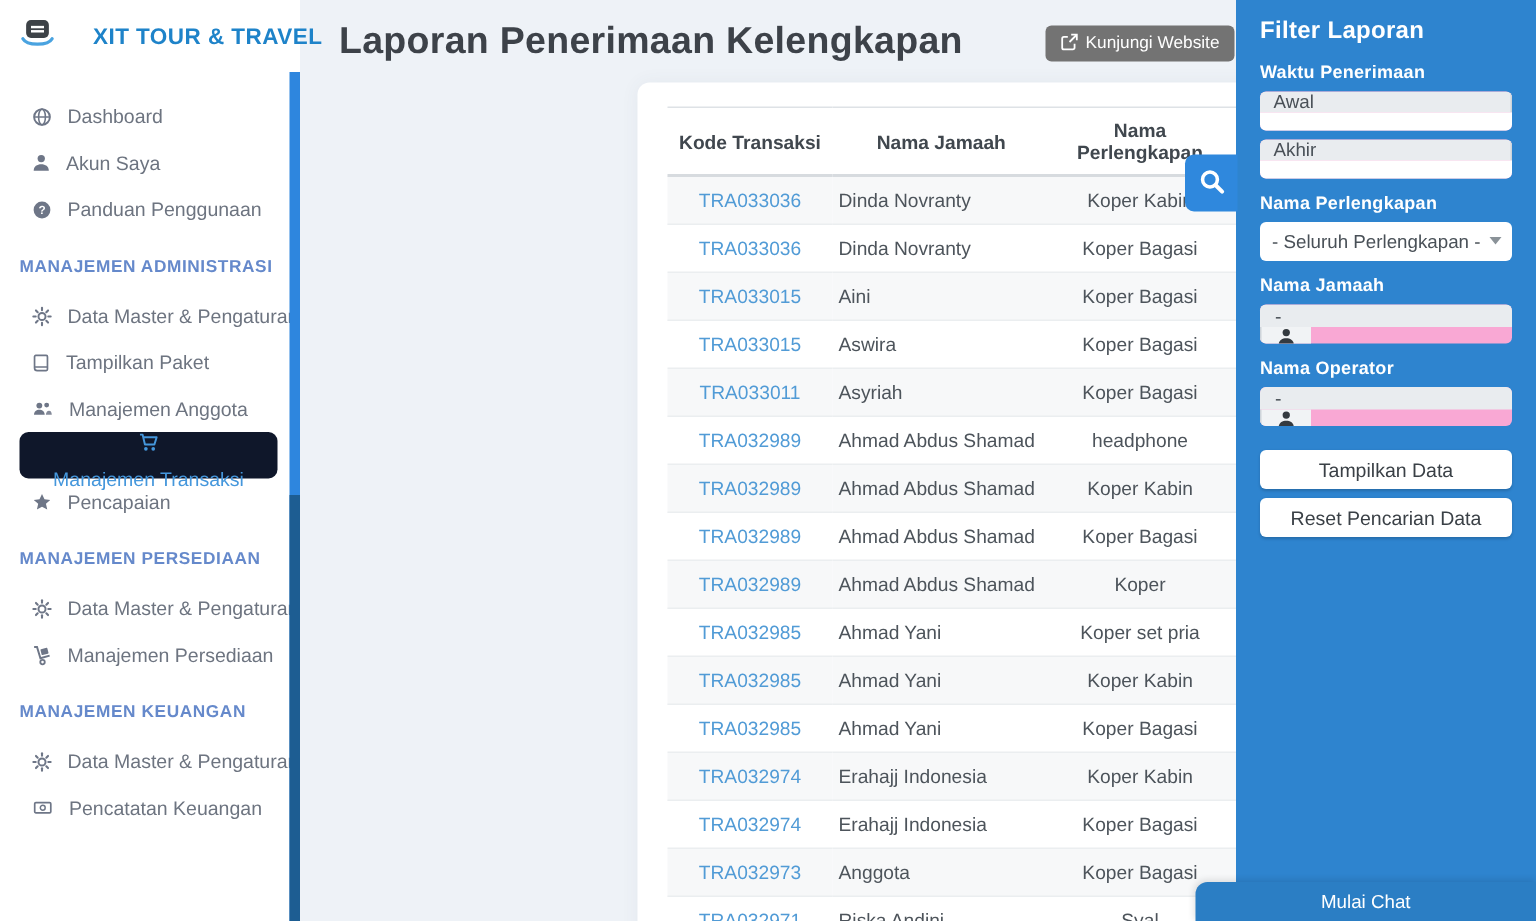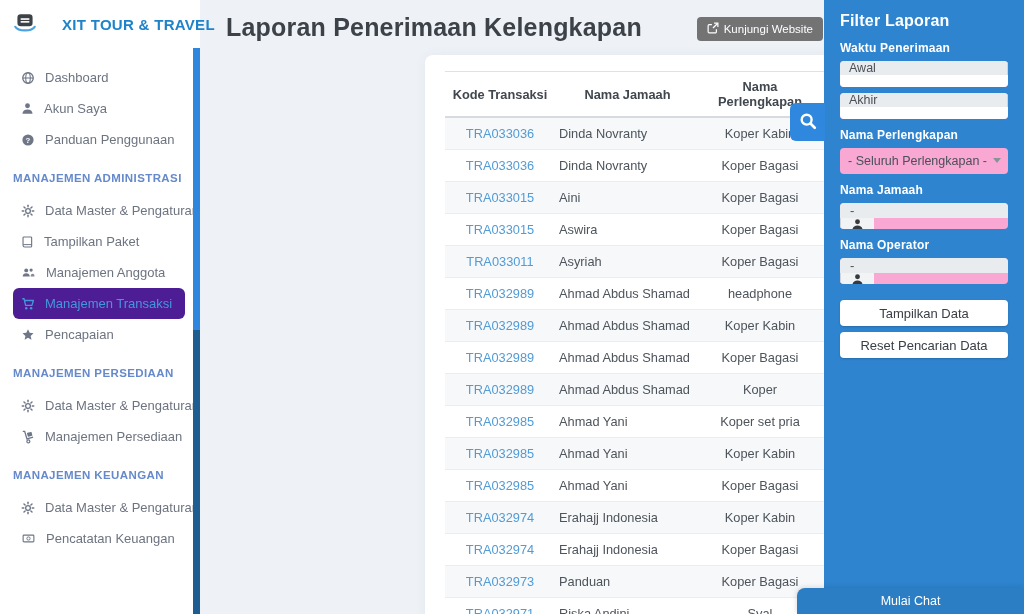--- a/index.html
+++ b/index.html
@@ -9,21 +9,21 @@
   .sidebar { position:absolute; left:0; top:0; width:200px; height:614px; background:#ffffff; z-index:2; }
   .brand { display:flex; align-items:center; gap:8px; padding:11px 10px 10px 12px; height:48px; }
   .brand-text { font-size:15px; font-weight:bold; color:#1e83c9; letter-spacing:.3px; white-space:nowrap;margin-left:16px; }
   .side-scroll { position:absolute; right:0; top:48px; width:7px; height:566px; background:#2e86de; }
   .side-scroll .thumb { position:absolute; left:0; top:282px; width:7px; height:284px; background:#1d5d92; }
   .menu { padding:0 15px 0 13px; }
   .menu-section { margin-top:14px; }
   .menu-title { font-size:11.5px; font-weight:bold; color:#6589cb; letter-spacing:.4px; height:18px; line-height:18px; margin-bottom:8px; }
   .menu-item { display:flex; align-items:center; gap:10px; height:31px; font-size:13px; color:#6d7480; padding:0 8px; border-radius:6px; cursor:pointer; white-space:nowrap; }
   .menu-item svg { flex:0 0 auto; color:#6e7687; }
-  .menu-item.active { background:#4c1d95; color:#4597dc; }
+  .menu-item.active { background:#0f172a; color:#4597dc;flex-direction:column; }
   .menu-item.active svg { color:#4597dc; }
 
   
   .main { position:absolute; left:200px; top:0; width:824px; height:614px; background:#eef2f7; }
   .page-title { position:absolute; left:26px; top:13px; font-size:25px; font-weight:bold; color:#3d4249; letter-spacing:.2px; }
   .visit-btn { position:absolute; right:201px; top:17px; height:24px; display:flex; align-items:center; gap:5px; background:#737373; color:#fff; border:none; border-radius:4px; font-size:11.5px; padding:4px 10px; cursor:pointer; z-index:3; font-family:inherit; }
   .card { position:absolute; left:225px; top:55px; width:600px; height:580px; background:#ffffff; border-radius:8px 0 0 0; box-shadow:0 0 12px rgba(60,80,110,.06); }
   table { border-collapse:collapse; margin:16px 20px 0 20px; width:560px; table-layout:fixed; }
   col.c-kode{width:110px} col.c-jamaah{width:145px} col.c-perlk{width:120px} col.c-waktu{width:140px} col.c-cat{width:45px}
   thead th { font-size:12.8px; font-weight:bold; color:#40474e; text-align:center; padding:7px 2px; border-top:1px solid #dee2e6; border-bottom:2px solid #d7dbdf; }
@@ -38,21 +38,21 @@
   .panel { position:absolute; left:824px; top:0; width:200px; height:614px; background:#2e84cf; z-index:4; padding:10px 16px 0 16px; }
   .panel-title { color:#fff; font-size:16px; font-weight:bold; height:22px; line-height:22px; margin-bottom:4px; letter-spacing:.2px; }
   .f-label { color:#fff; font-size:12px; font-weight:bold; margin:9px 0 6px; letter-spacing:.2px; }
   .grp { display:flex; height:26px; border-radius:4px; overflow:hidden; background:#f9a8d4; margin-bottom:6px;flex-direction:column; }
   .grp .pre { background:#e9ecef; color:#495057; font-size:12.5px; display:flex; align-items:center; padding:0 9px; border-right:1px solid #ced4da; }
   .grp input { flex:1; min-width:0; border:none; outline:none; font-size:12.5px; color:#495057; padding:13px 8px; font-family:inherit; background:#fff; }
   .grp input::placeholder { color:#b0b7bd; }
   .grp .val { flex:1; background:#e9ecef; color:#495057; font-size:13px; display:flex; align-items:center; padding:0 10px; }
   .grp .icon-btn { width:34px; background:#f1f3f5; border:none; border-left:1px solid #ced4da; display:flex; align-items:center; justify-content:center; color:#343a40; cursor:pointer; }
   .sel-wrap { position:relative; height:26px; margin-bottom:2px; }
-  .sel-wrap select { width:100%; height:26px; border:none; border-radius:4px; background:#f9a8d4; font-size:12.5px; color:#495057; padding:0 20px 0 8px; appearance:none; -webkit-appearance:none; outline:none; font-family:inherit; }
+  .sel-wrap select { width:100%; height:26px; border:none; border-radius:4px; background:#ffffff; font-size:12.5px; color:#495057; padding:0 20px 0 8px; appearance:none; -webkit-appearance:none; outline:none; font-family:inherit; }
   .sel-wrap .caret { position:absolute; right:7px; top:10px; width:0; height:0; border-left:4px solid transparent; border-right:4px solid transparent; border-top:5px solid #8a9298; pointer-events:none; }
   .panel-btn { width:100%; height:26px; border:none; border-radius:4px; background:#fff; color:#3a4046; font-size:13px; cursor:pointer; box-shadow:0 1px 2px rgba(0,0,0,.18); font-family:inherit; }
   .panel-btn.first { margin-top:10px; }
   .panel-btn + .panel-btn { margin-top:6px; }
 
   
   .chat-bar { position:absolute; left:797px; top:588px; width:227px; height:26px; background:#2b7ec4; border-radius:8px 0 0 0; color:#fff; font-size:12.5px; display:flex; align-items:center; justify-content:center; z-index:6; cursor:pointer; box-shadow:-1px -1px 5px rgba(0,0,0,.12); }
 </style>
 </head>
 <body>
@@ -341,21 +341,21 @@
           </tr>
           <tr>
             <td><span class="tx-link">TRA032974</span></td>
             <td class="l">Erahajj Indonesia</td>
             <td>Koper Bagasi</td>
             <td>05 Juni 2023, 06:36:37</td>
             <td></td>
           </tr>
           <tr>
             <td><span class="tx-link">TRA032973</span></td>
-            <td class="l">Panduan</td>
+            <td class="l">Anggota</td>
             <td>Koper Bagasi</td>
             <td>05 Juni 2023, 04:00:01</td>
             <td></td>
           </tr>
           <tr>
             <td><span class="tx-link">TRA032971</span></td>
             <td class="l">Riska Andini</td>
             <td>Syal</td>
             <td>05 Juni 2023, 03:45:46</td>
             <td></td>

